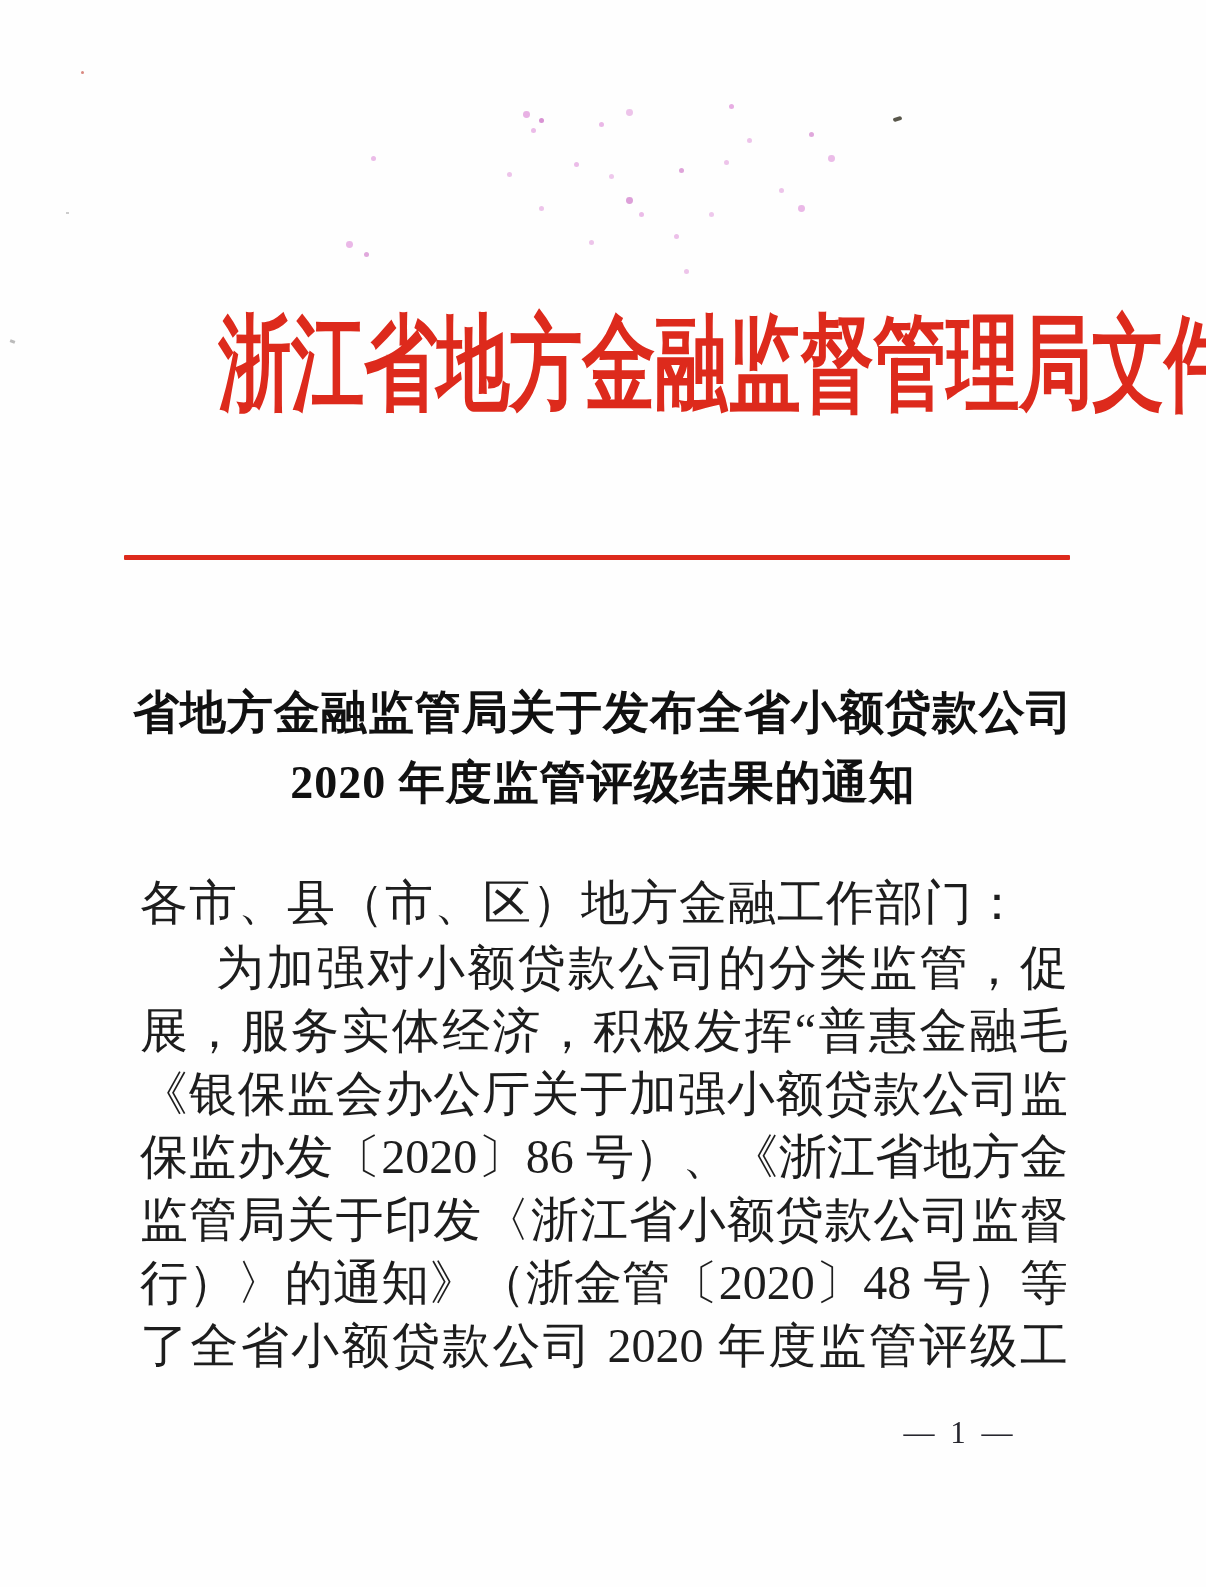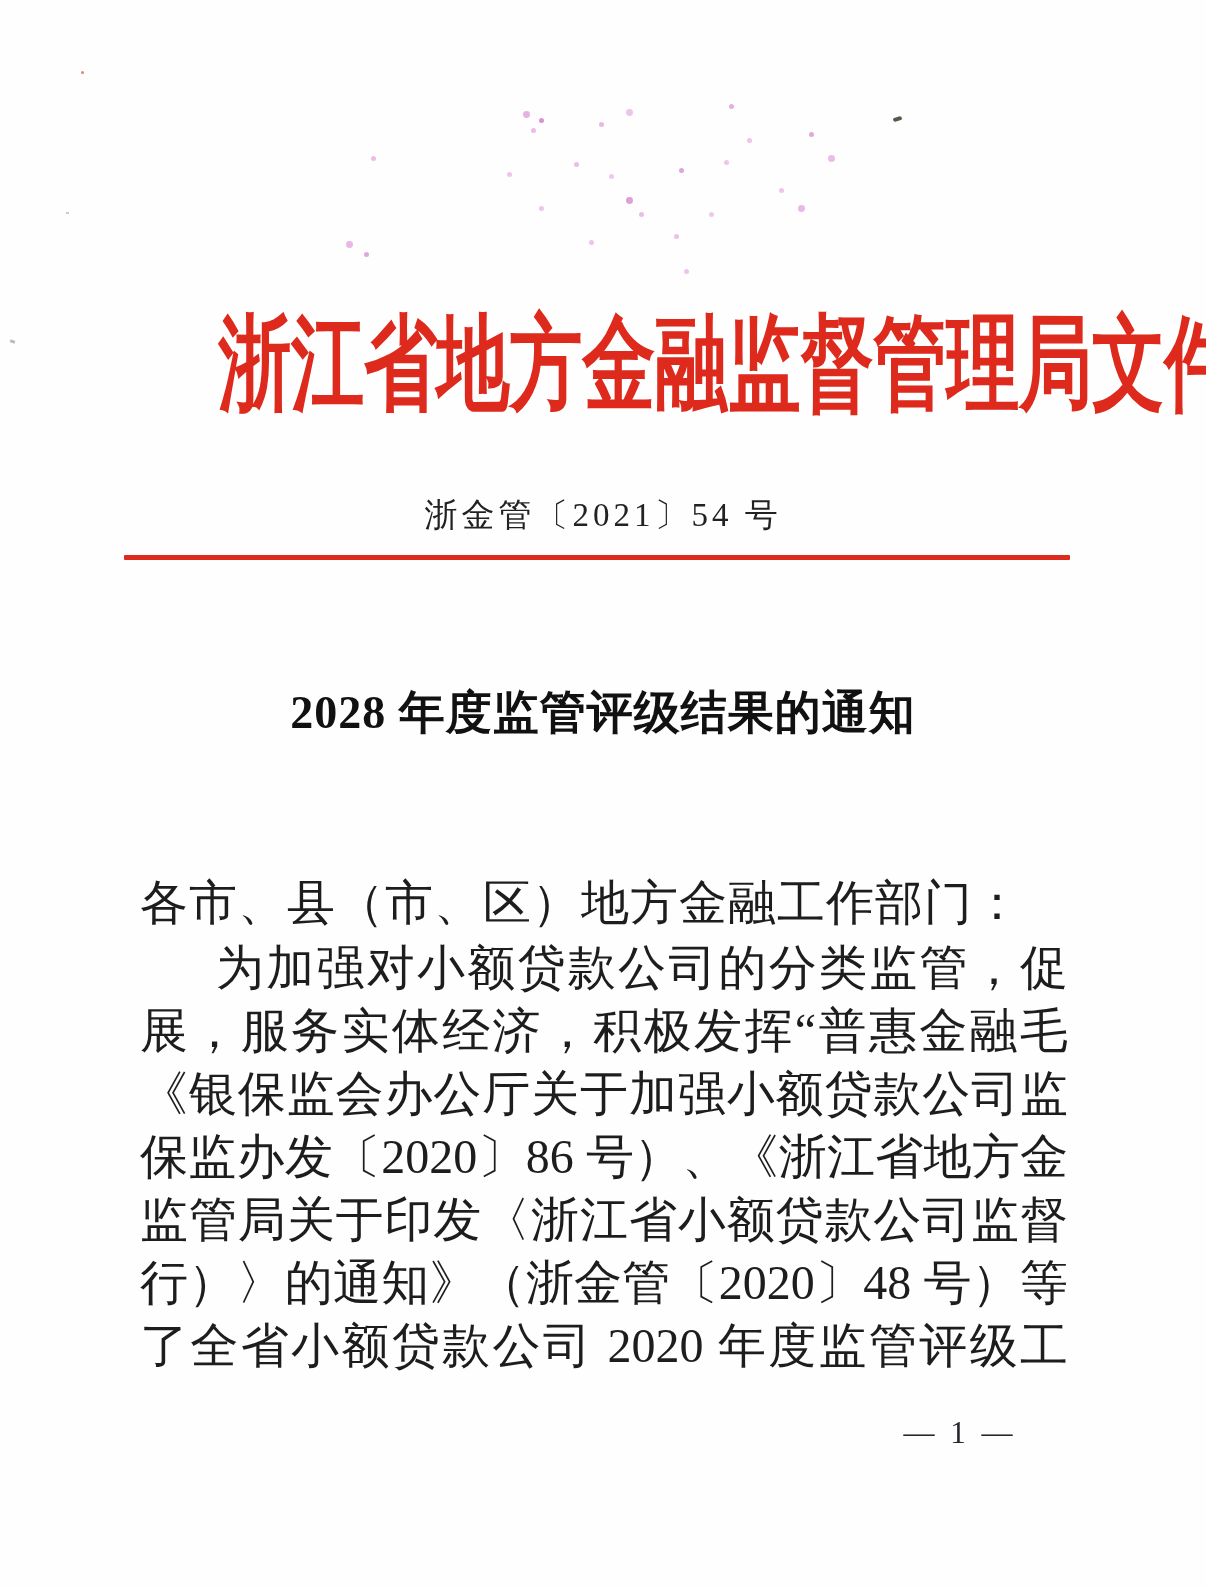--- a/index.html
+++ b/index.html
@@ -188,26 +188,26 @@
   <div class="stamp-residue"></div>
   <div class="speck-dark"></div>
   <div class="speck-red"></div>
   <div class="speck-gray-1"></div>
   <div class="speck-gray-2"></div>
 
   <div class="org-title-wrap">
     <span class="org-title">浙江省地方金融监督管理局文件</span>
   </div>
 
-  <div class="doc-number">浙金管〔2021〕54 号</div>
 
   <div class="red-divider"></div>
 
   <div class="doc-title">
-    <div class="t-line">2028 年度监管评级结果的通知</div>
+    <div class="t-line">省地方金融监管局关于发布全省小额贷款公司</div>
+    <div class="t-line">2020 年度监管评级结果的通知</div>
   </div>
 
   <div class="body-text">
     <div class="b-line salutation left">各市、县（市、区）地方金融工作部门：</div>
     <div class="b-line jline indent">为加强对小额贷款公司的分类监管，促进行业规范健康发</div>
     <div class="b-line jline">展，服务实体经济，积极发挥“普惠金融毛细血管”作用，根据</div>
     <div class="b-line jline">《银保监会办公厅关于加强小额贷款公司监督管理的通知》（银</div>
     <div class="b-line jline">保监办发〔2020〕86 号）、《浙江省地方金融条例》、《省地方金融</div>
     <div class="b-line jline">监管局关于印发〈浙江省小额贷款公司监督管理工作指引（试</div>
     <div class="b-line jline">行）〉的通知》（浙金管〔2020〕48 号）等有关规定，我局组织开展</div>

